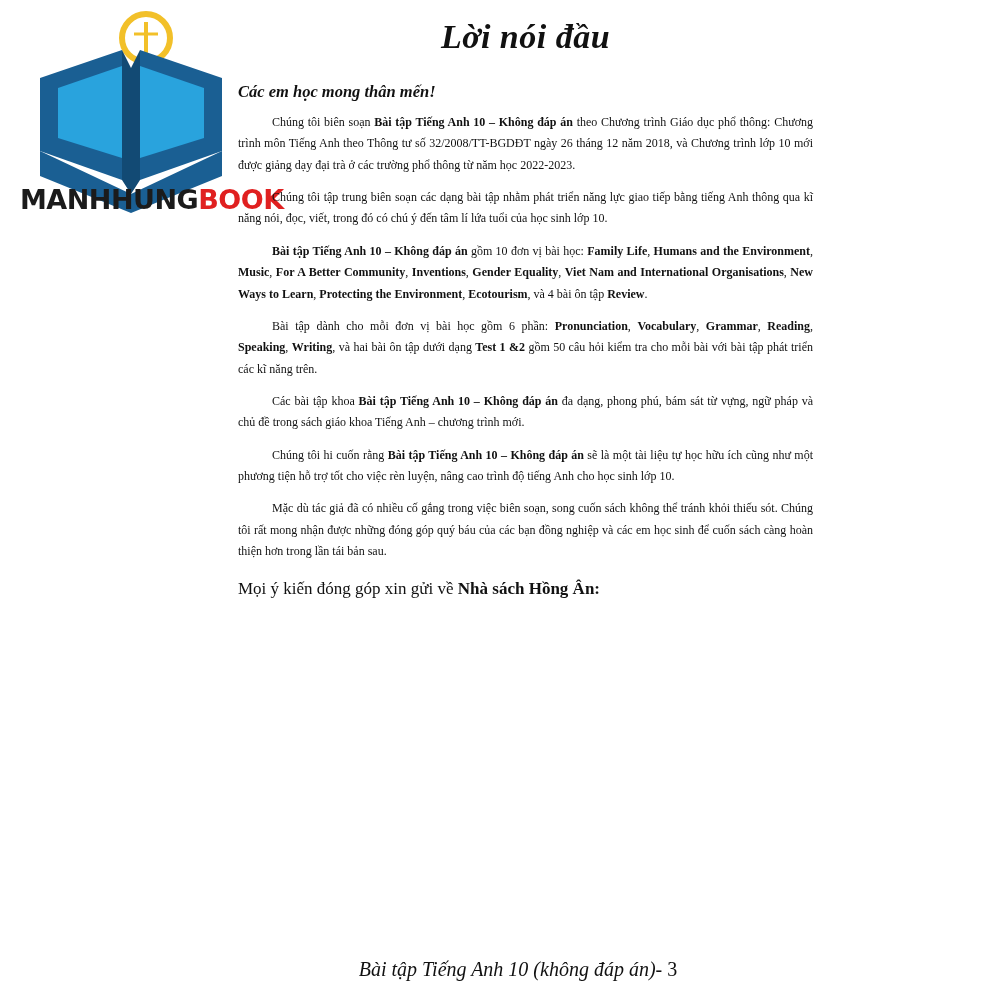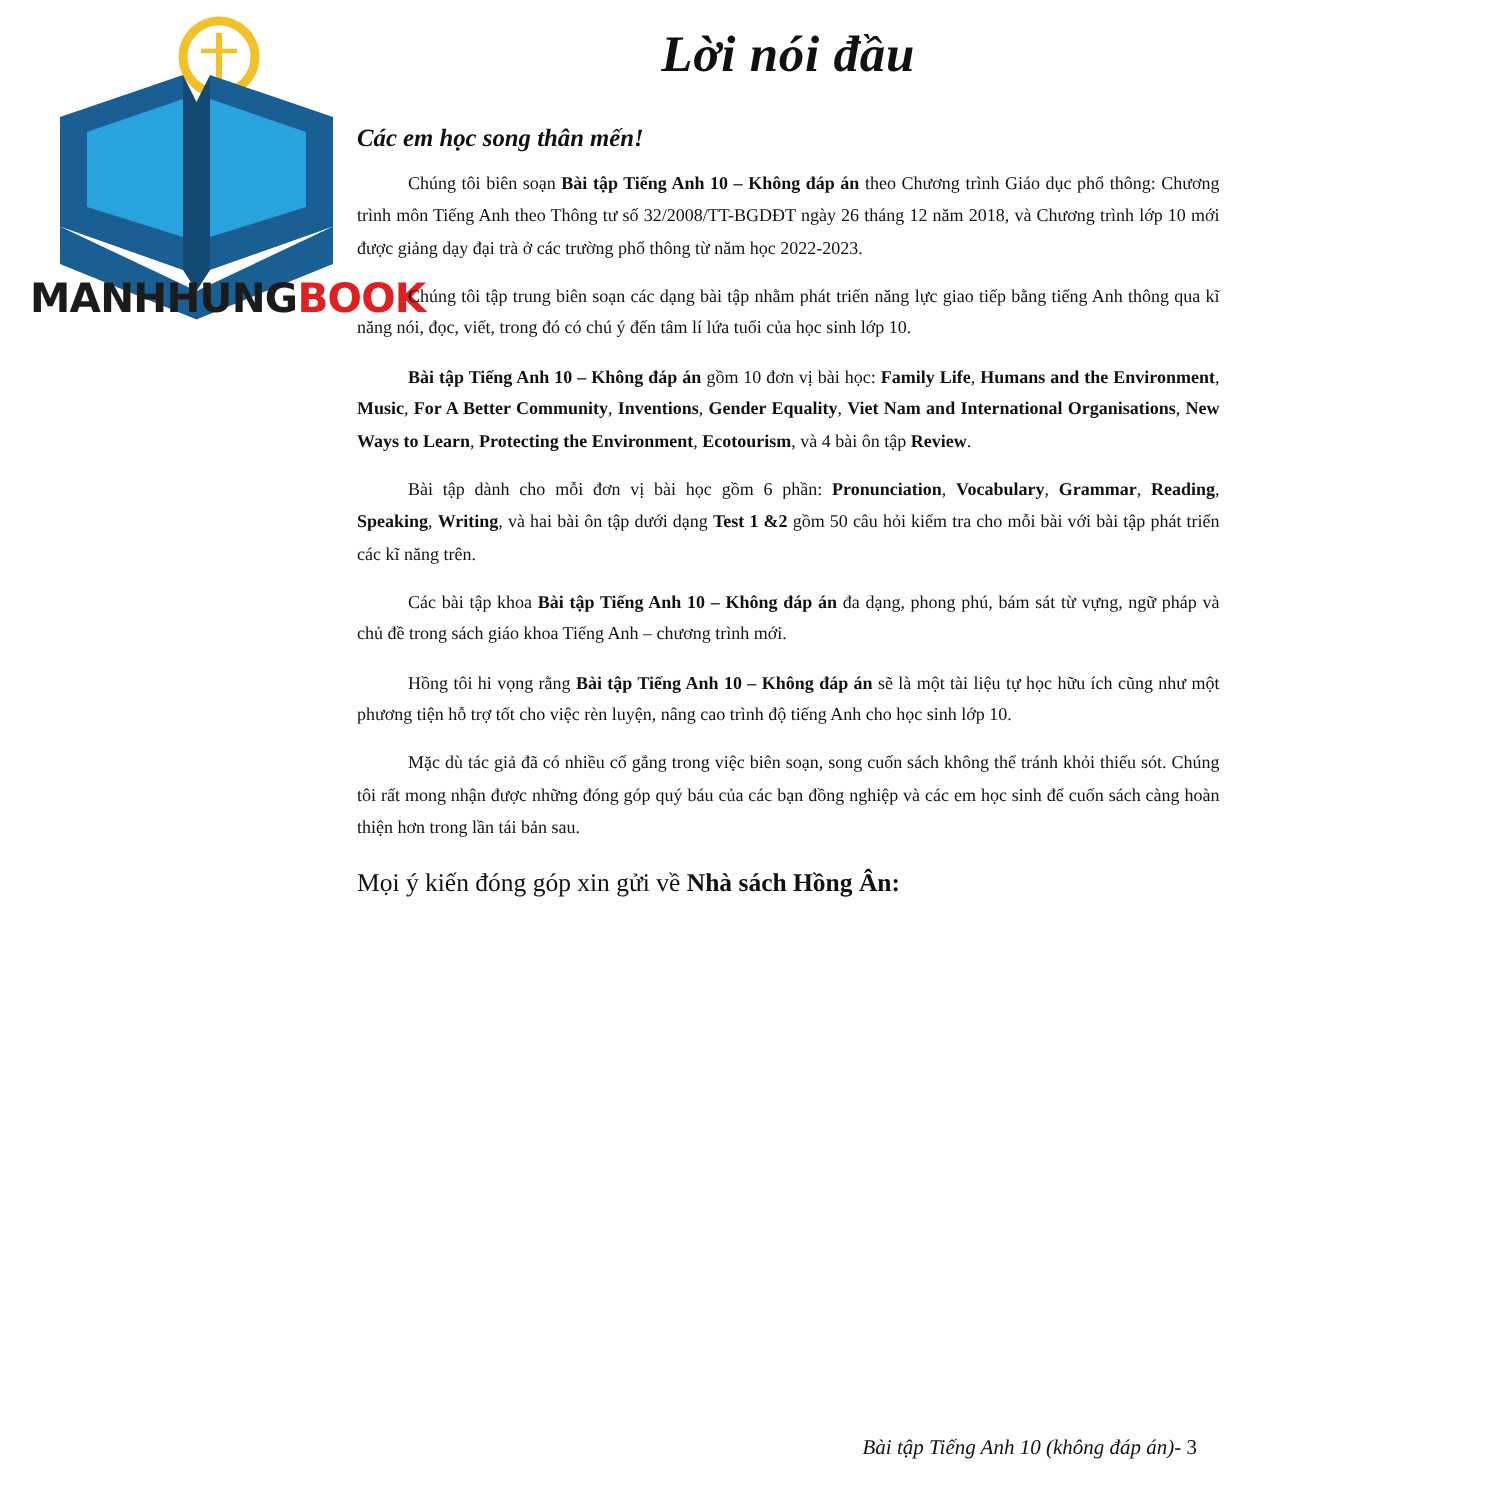--- a/index.html
+++ b/index.html
@@ -84,22 +84,22 @@
     font-size: 17px;
     line-height: 1.5;
   }
   .contact-block div { margin: 0; }
   .contact-line1 .b { font-weight: 700; }
   .footer {
     position: absolute;
     left: 238px;
     top: 958px;
     width: 560px;
-    text-align: right;
-    font-size: 14px;
+    text-align: center;
+    font-size: 20px;
   }
   .footer .fi { font-style: italic; }
 </style>
 </head>
 <body>
 
 <div class="page">
 
   <div class="watermark">
     <svg width="260" height="215" viewBox="0 0 260 215" xmlns="http://www.w3.org/2000/svg">
@@ -122,28 +122,28 @@
         <polygon points="30,143 121,186 212,143 212,168 121,205 30,168" fill="#1a5f93"></polygon>
       </g>
     </svg>
     <div class="wm-text">
       <span class="seg-dark">MANHHUNG</span><span class="seg-red">BOOK</span>
     </div>
   </div>
 
   <div class="content">
     <h1 class="doc-title">Lời nói đầu</h1>
-    <p class="salutation">Các em học song thân mến!</p>
+    <p class="salutation">Các em học mong thân mến!</p>
     <div id="paragraphs">
         <p class="para"><span>Chúng tôi biên soạn </span><span class="b">Bài tập Tiếng Anh 10 – Không đáp án</span><span> theo Chương trình Giáo dục phổ thông: Chương trình môn Tiếng Anh theo Thông tư số 32/2008/TT-BGDĐT ngày 26 tháng 12 năm 2018, và Chương trình lớp 10 mới được giảng dạy đại trà ở các trường phổ thông từ năm học 2022-2023.</span></p>
         <p class="para"><span>Chúng tôi tập trung biên soạn các dạng bài tập nhằm phát triển năng lực giao tiếp bằng tiếng Anh thông qua kĩ năng nói, đọc, viết, trong đó có chú ý đến tâm lí lứa tuổi của học sinh lớp 10.</span></p>
         <p class="para"><span class="b">Bài tập Tiếng Anh 10 – Không đáp án</span><span> gồm 10 đơn vị bài học: </span><span class="b">Family Life</span><span>, </span><span class="b">Humans and the Environment</span><span>, </span><span class="b">Music</span><span>, </span><span class="b">For A Better Community</span><span>, </span><span class="b">Inventions</span><span>, </span><span class="b">Gender Equality</span><span>, </span><span class="b">Viet Nam and International Organisations</span><span>, </span><span class="b">New Ways to Learn</span><span>, </span><span class="b">Protecting the Environment</span><span>, </span><span class="b">Ecotourism</span><span>, và 4 bài ôn tập </span><span class="b">Review</span><span>.</span></p>
         <p class="para"><span>Bài tập dành cho mỗi đơn vị bài học gồm 6 phần: </span><span class="b">Pronunciation</span><span>, </span><span class="b">Vocabulary</span><span>, </span><span class="b">Grammar</span><span>, </span><span class="b">Reading</span><span>, </span><span class="b">Speaking</span><span>, </span><span class="b">Writing</span><span>, và hai bài ôn tập dưới dạng </span><span class="b">Test 1 &amp;2</span><span> gồm 50 câu hỏi kiểm tra cho mỗi bài với bài tập phát triển các kĩ năng trên.</span></p>
         <p class="para"><span>Các bài tập khoa </span><span class="b">Bài tập Tiếng Anh 10 – Không đáp án</span><span> đa dạng, phong phú, bám sát từ vựng, ngữ pháp và chủ đề trong sách giáo khoa Tiếng Anh – chương trình mới.</span></p>
-        <p class="para"><span>Hồng tôi hi vọng rằng </span><span class="b">Bài tập Tiếng Anh 10 – Không đáp án</span><span> sẽ là một tài liệu tự học hữu ích cũng như một phương tiện hỗ trợ tốt cho việc rèn luyện, nâng cao trình độ tiếng Anh cho học sinh lớp 10.</span></p>
+        <p class="para"><span>Chúng tôi hi cuốn rằng </span><span class="b">Bài tập Tiếng Anh 10 – Không đáp án</span><span> sẽ là một tài liệu tự học hữu ích cũng như một phương tiện hỗ trợ tốt cho việc rèn luyện, nâng cao trình độ tiếng Anh cho học sinh lớp 10.</span></p>
         <p class="para"><span>Mặc dù tác giả đã có nhiều cố gắng trong việc biên soạn, song cuốn sách không thể tránh khỏi thiếu sót. Chúng tôi rất mong nhận được những đóng góp quý báu của các bạn đồng nghiệp và các em học sinh để cuốn sách càng hoàn thiện hơn trong lần tái bản sau.</span></p>
       </div>
 
     <div class="contact-block">
       <div class="contact-line1">
         <span>Mọi ý kiến đóng góp xin gửi về </span><span class="b">Nhà sách Hồng Ân:</span>
       </div>
 
     </div>
 

